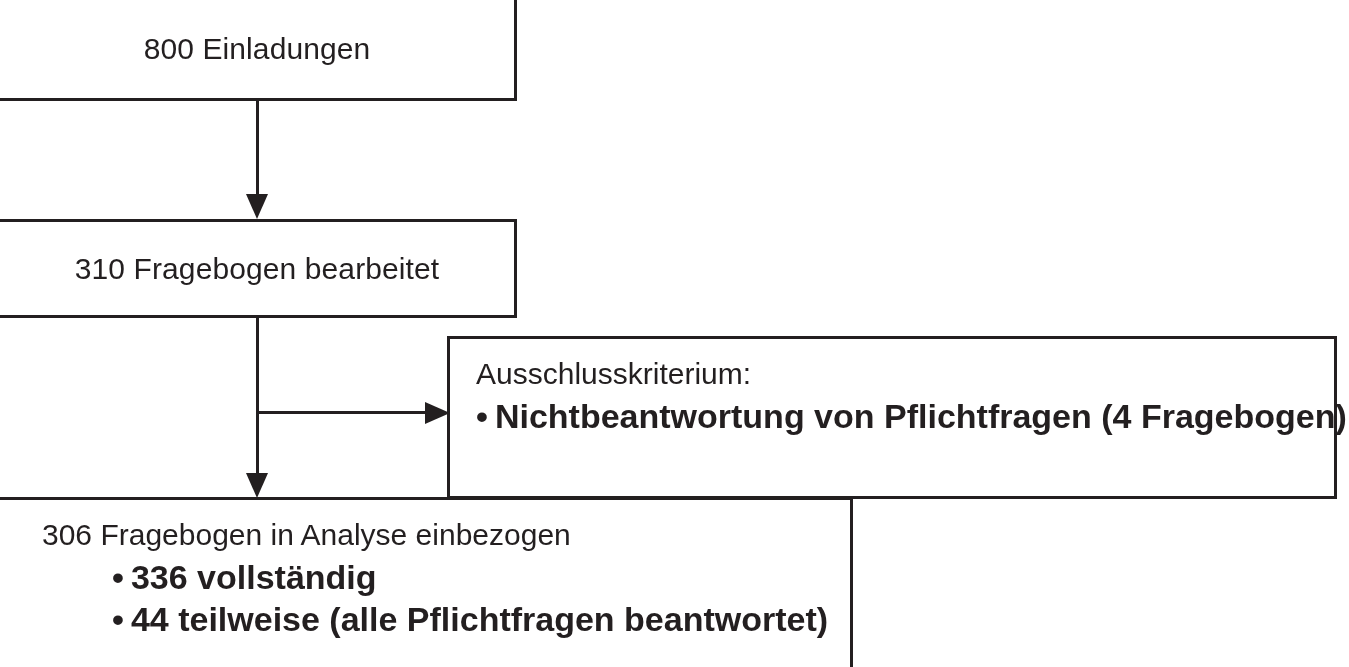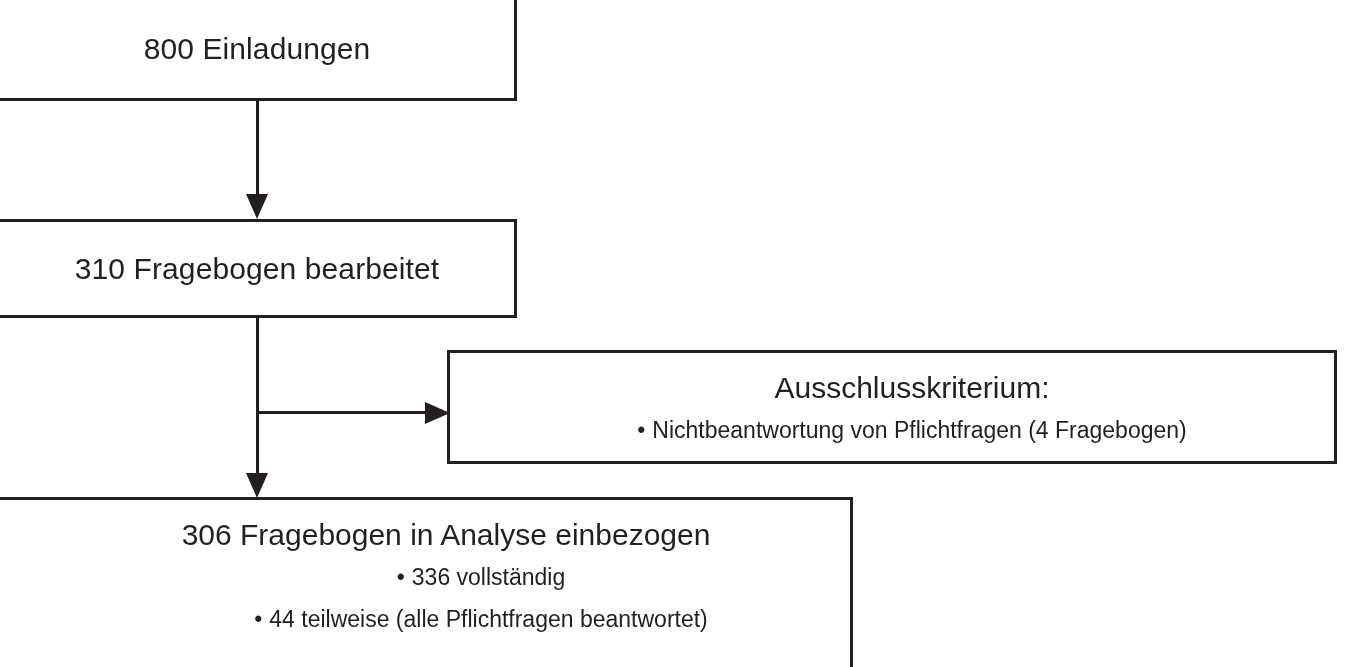--- a/index.html
+++ b/index.html
@@ -11,21 +11,20 @@
     width: 1349px;
     height: 667px;
     font-family: "Liberation Sans", "DejaVu Sans", sans-serif;
     color: #231f20;
     overflow: hidden;
   }
   #flowchart {
     position: relative;
     width: 1349px;
     height: 667px;
-    text-align: center;
   }
   .box {
     position: absolute;
     box-sizing: border-box;
     border: 3px solid #231f20;
     background: #ffffff;
   }
   .box-center {
     display: flex;
     align-items: center;
@@ -47,42 +46,43 @@
   
   #box-processed {
     left: -3px;
     top: 219px;
     width: 520px;
     height: 99px;
   }
   
   #box-exclusion {
     left: 447px;
-    top: 350px;
+    top: 336px;
     width: 890px;
-    height: 114px;
-    padding: 14px 0 0 40px;
+    height: 163px;
+    padding: 14px 0 0 26px;
   }
   
   #box-included {
     left: -3px;
     top: 497px;
     width: 856px;
     height: 173px;
     padding: 14px 0 0 42px;
   }
   .line-block {
     font-size: 30px;
     line-height: 42px;
     white-space: nowrap;
   }
   .bullet-line {
-    font-size: 23px;
+    font-size: 34px;
     line-height: 42px;
     white-space: nowrap;
+    font-weight: bold;
   }
   .indent-1 {
     padding-left: 70px;
   }
   .bullet-dot {
     display: inline-block;
     margin-right: 7px;
   }
 
   

